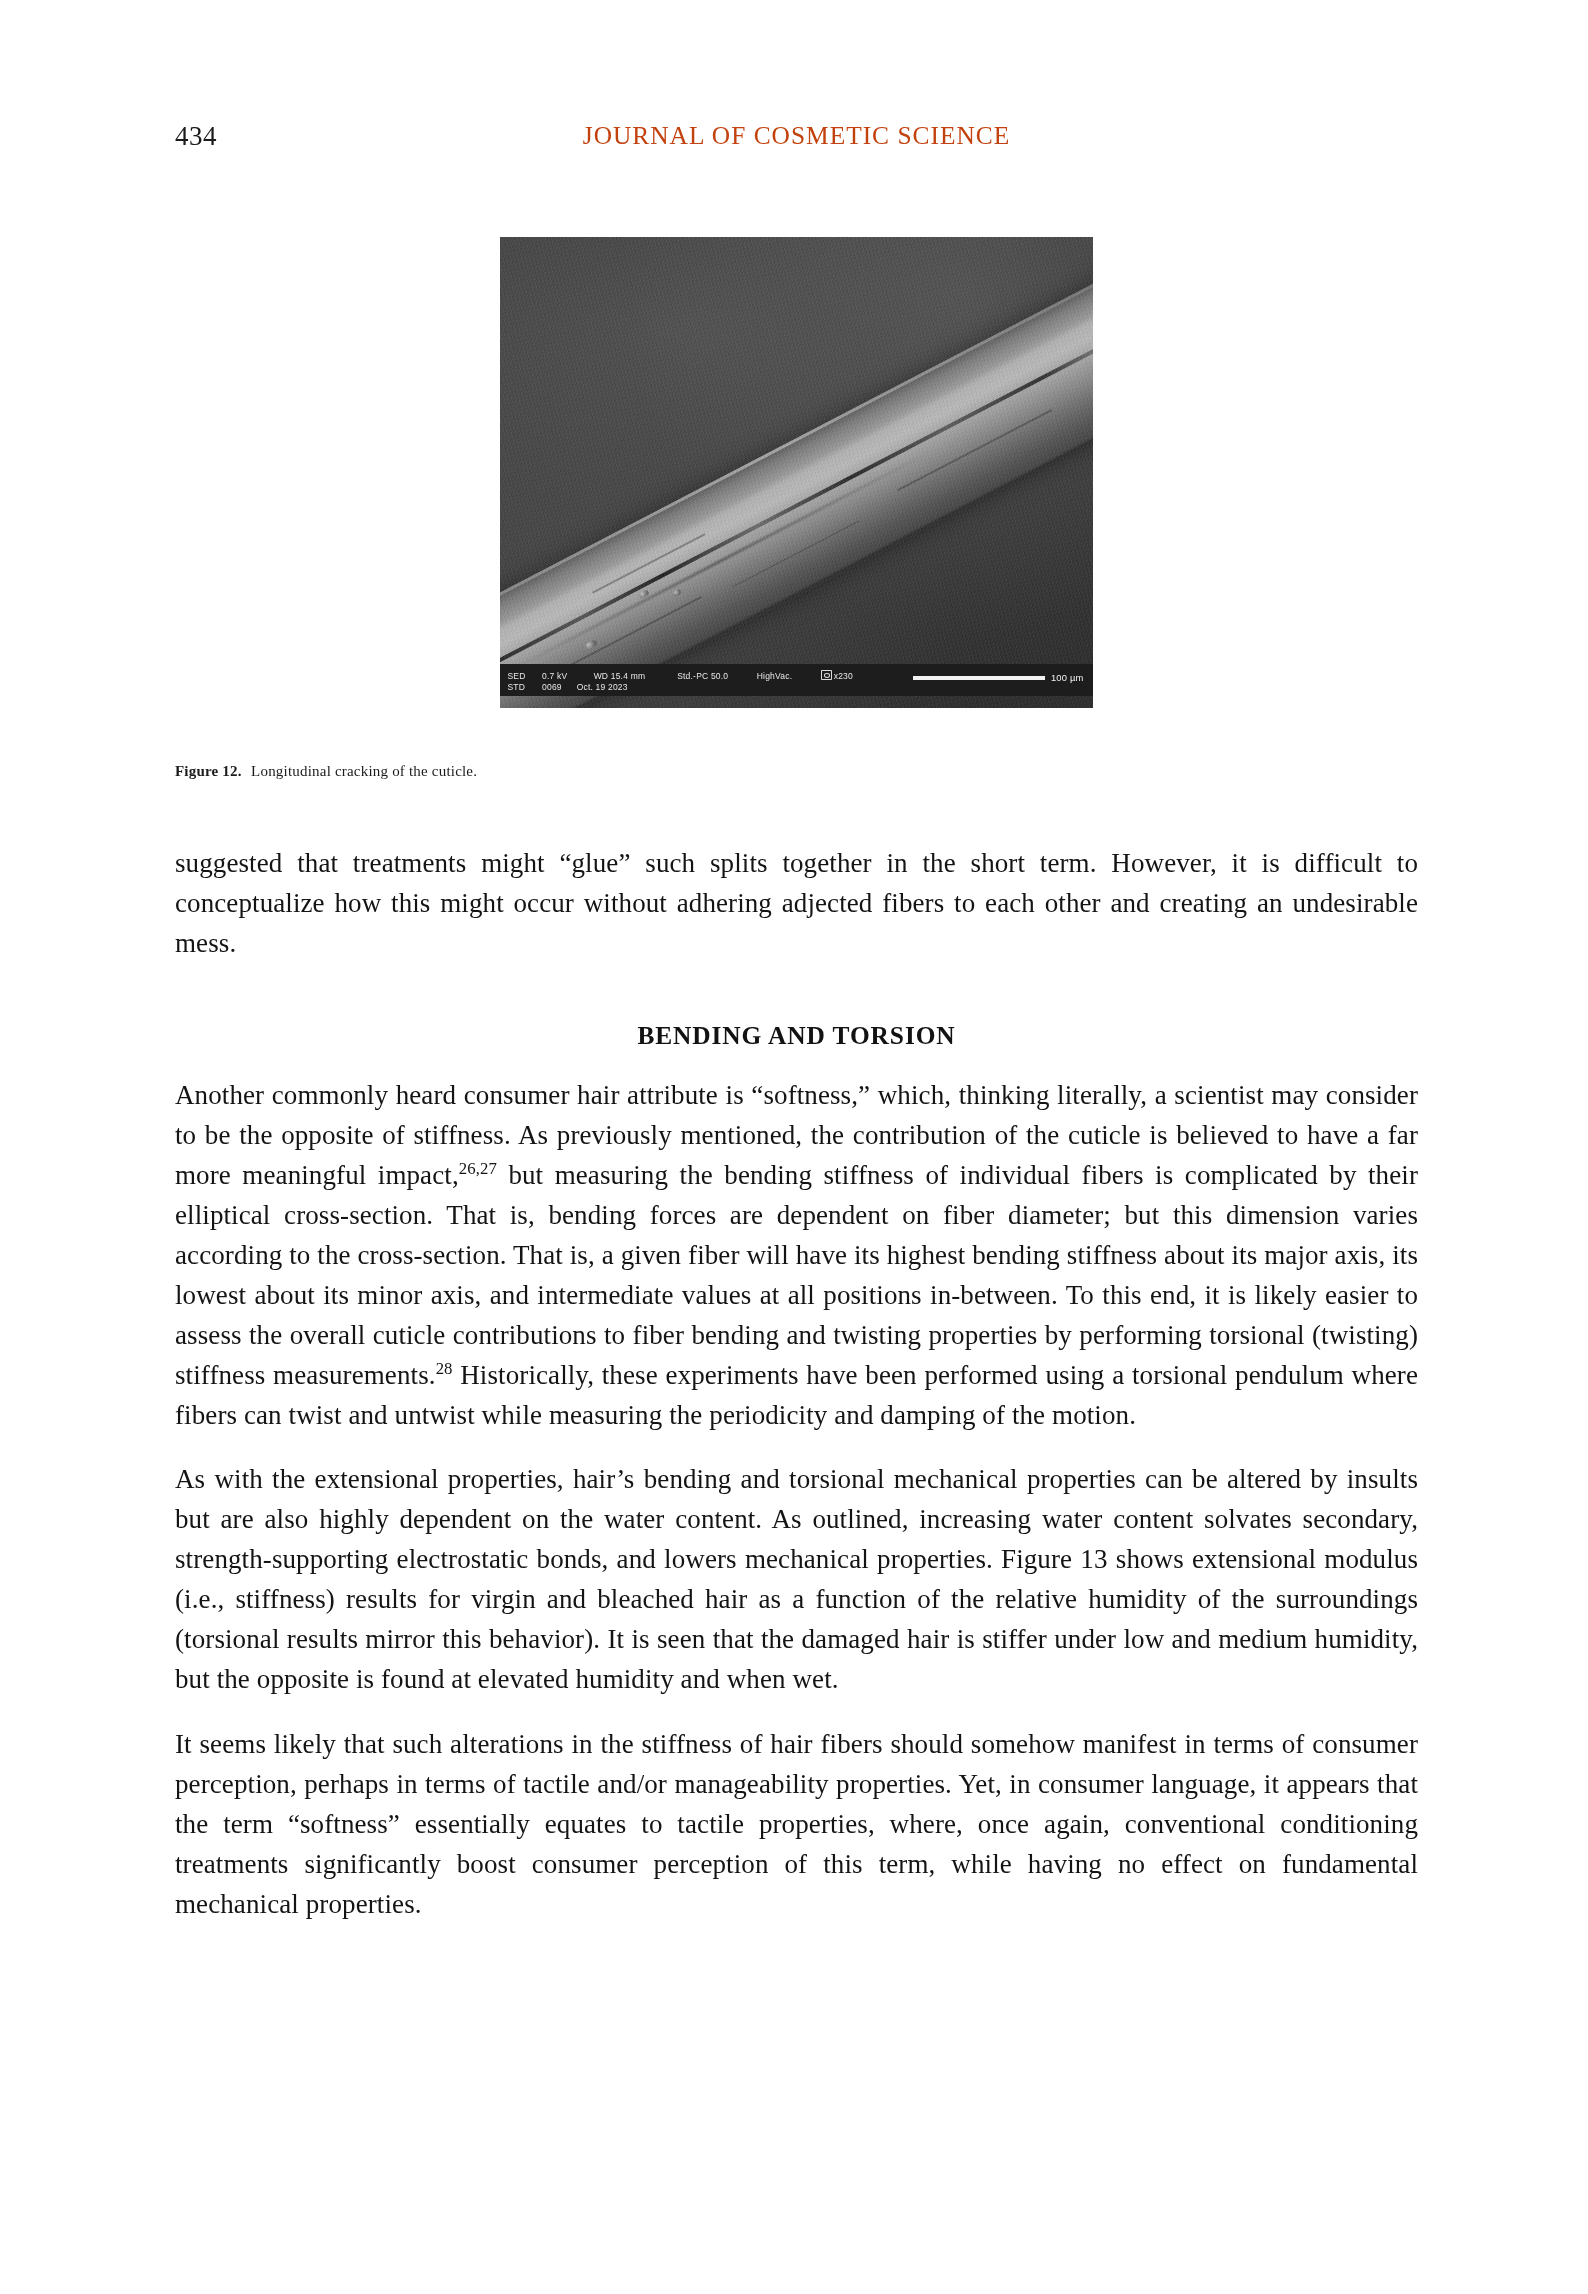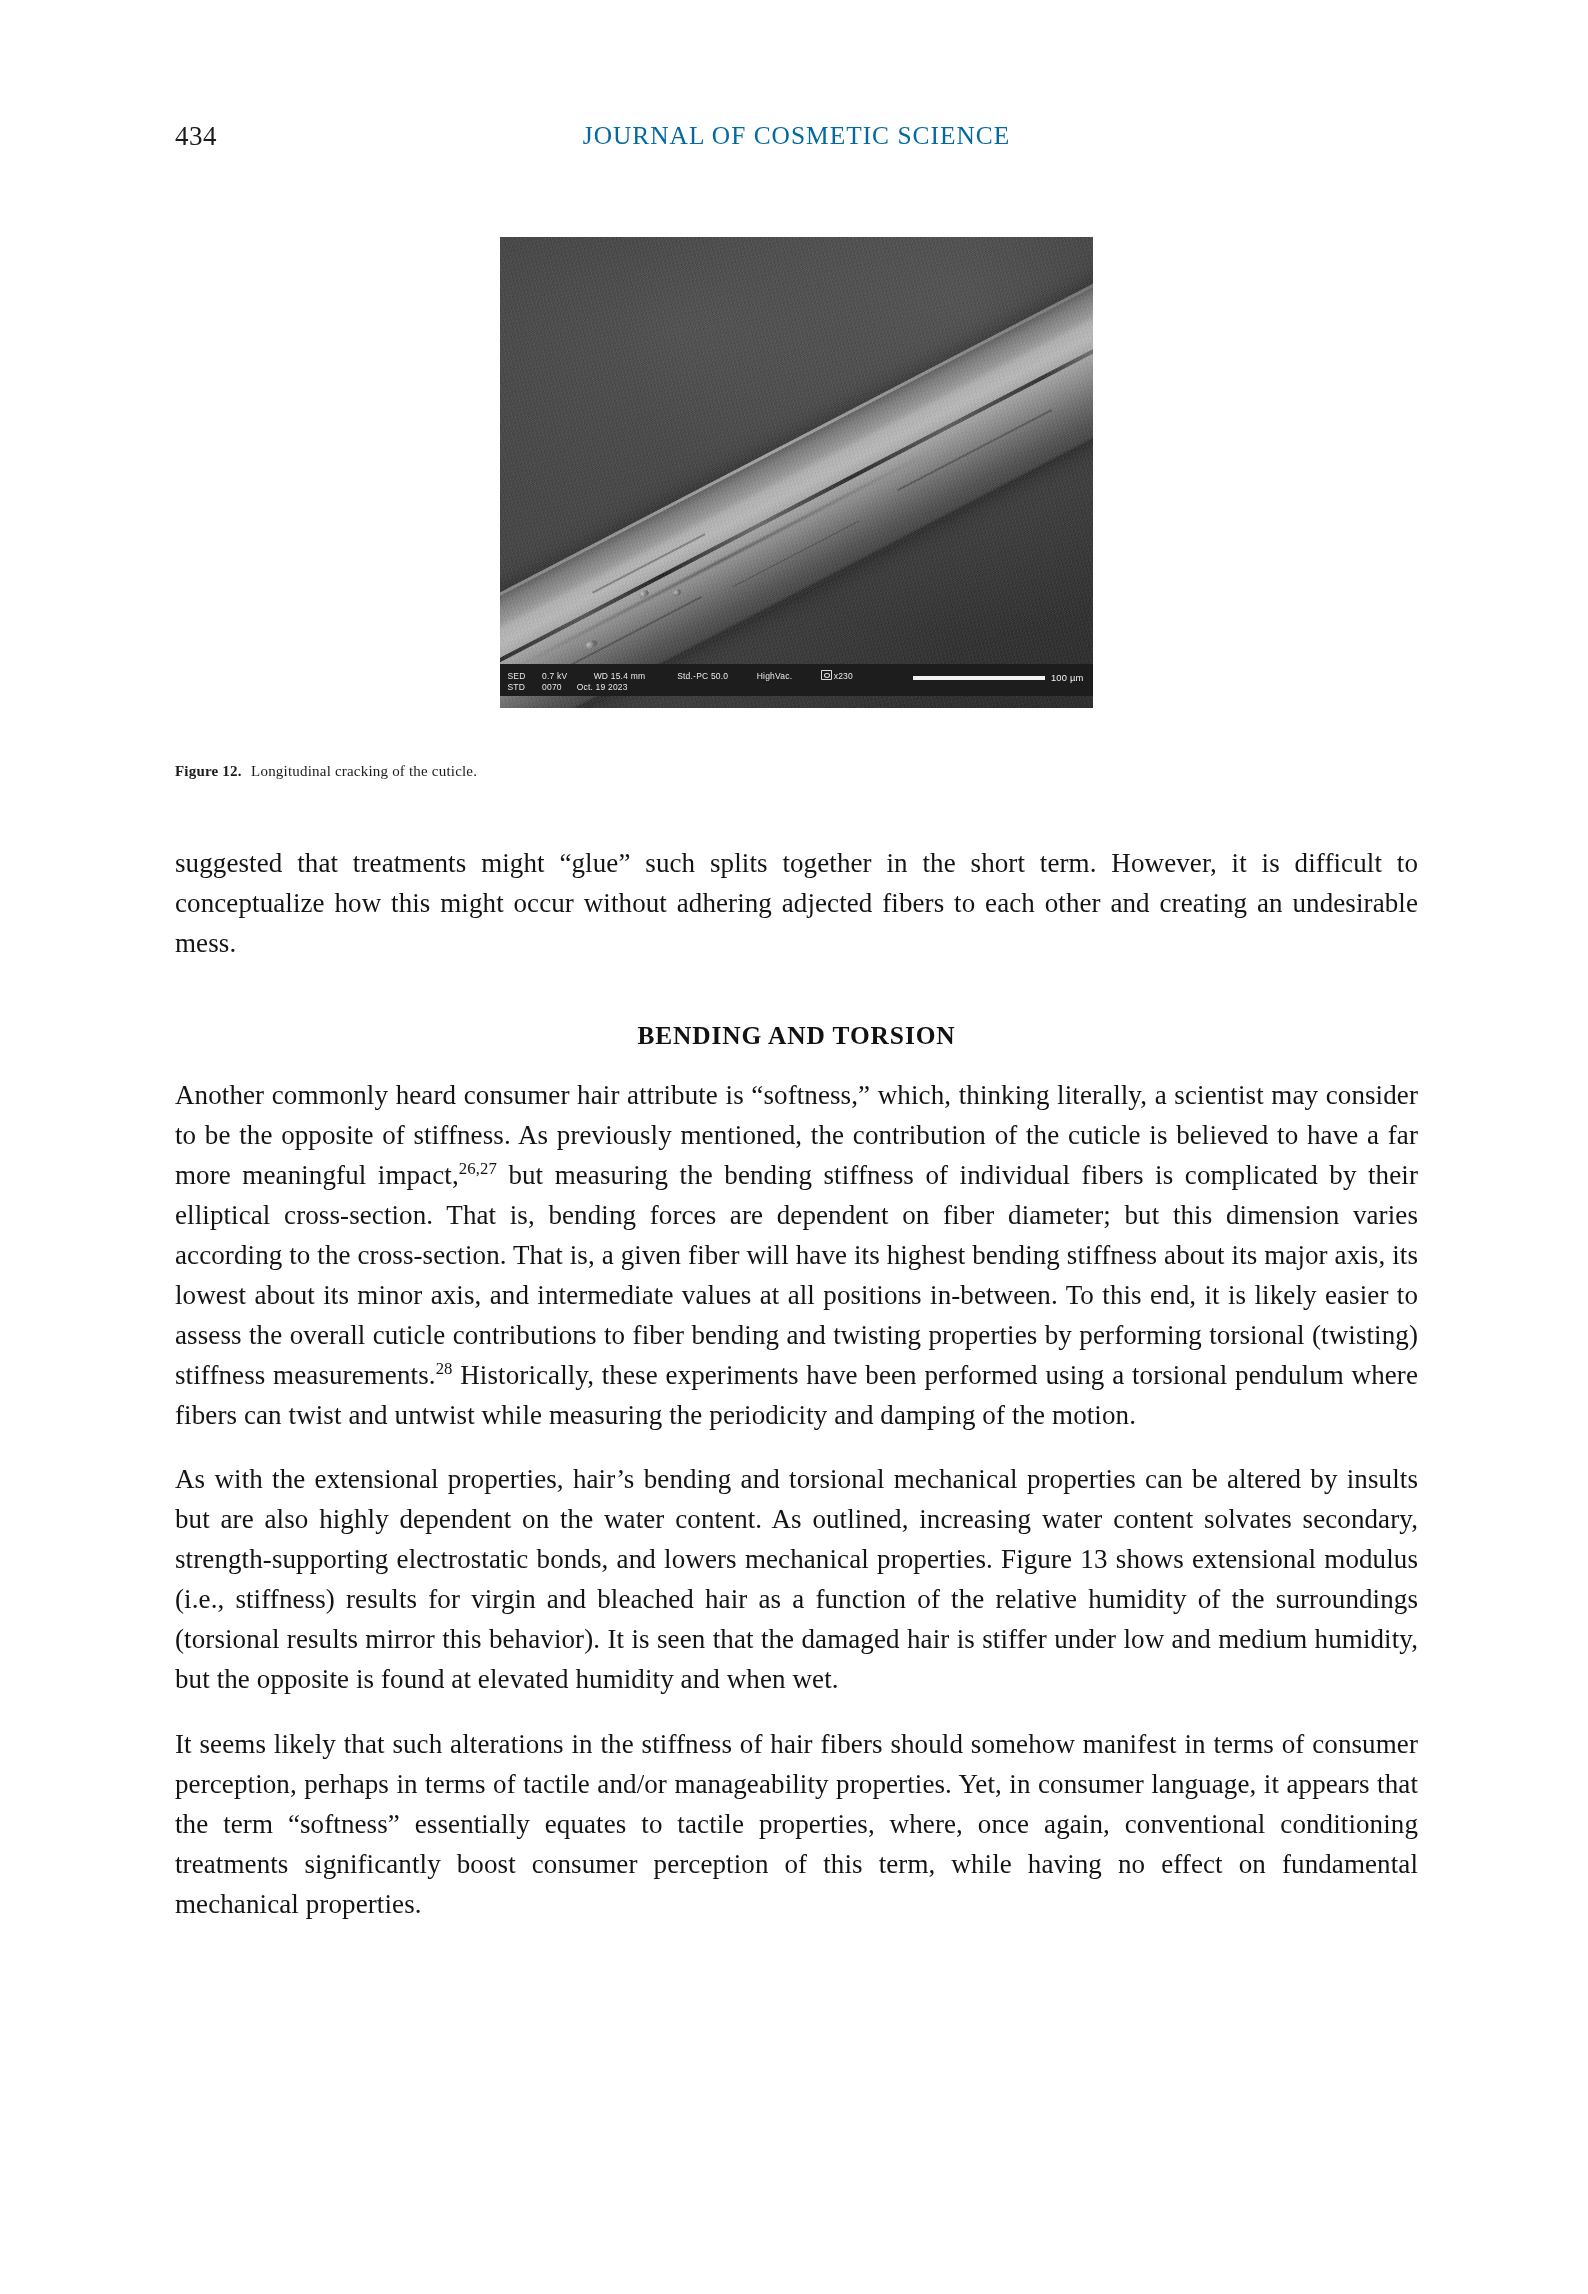--- a/index.html
+++ b/index.html
@@ -39,21 +39,21 @@
     color: #1b1b1b;
   }
   .journal-title {
     position: absolute;
     left: 0;
     top: 0;
     width: 1243px;
     text-align: center;
     font-size: 25.4px;
     letter-spacing: 1px;
-    color: #0369a1;
+    color: #c2410c;
   }
   
   .figure-block {
     position: absolute;
     top: 237px;
     left: 175px;
     width: 1243px;
   }
   .figure-image-wrap {
     width: 593px;
@@ -316,21 +316,21 @@
           <div class="row row1">
             <span class="cell c-det">SED</span>
             <span class="cell c-kv">0.7 kV</span>
             <span class="cell c-wd">WD 15.4 mm</span>
             <span class="cell c-std">Std.-PC 50.0</span>
             <span class="cell c-vac">HighVac.</span>
             <span class="mag-icon"></span><span class="cell c-mag">x230</span>
           </div>
           <div class="row row2">
             <span class="cell c-det">STD</span>
-            <span class="cell c-num">0070</span>
+            <span class="cell c-num">0069</span>
             <span class="cell">Oct. 19 2023</span>
           </div>
           <div class="scalebar-wrap">
             <span class="scalebar-line"></span>
             <span class="scalebar-label">100 µm</span>
           </div>
         </div>
       </div>
     </div>
   </div>

